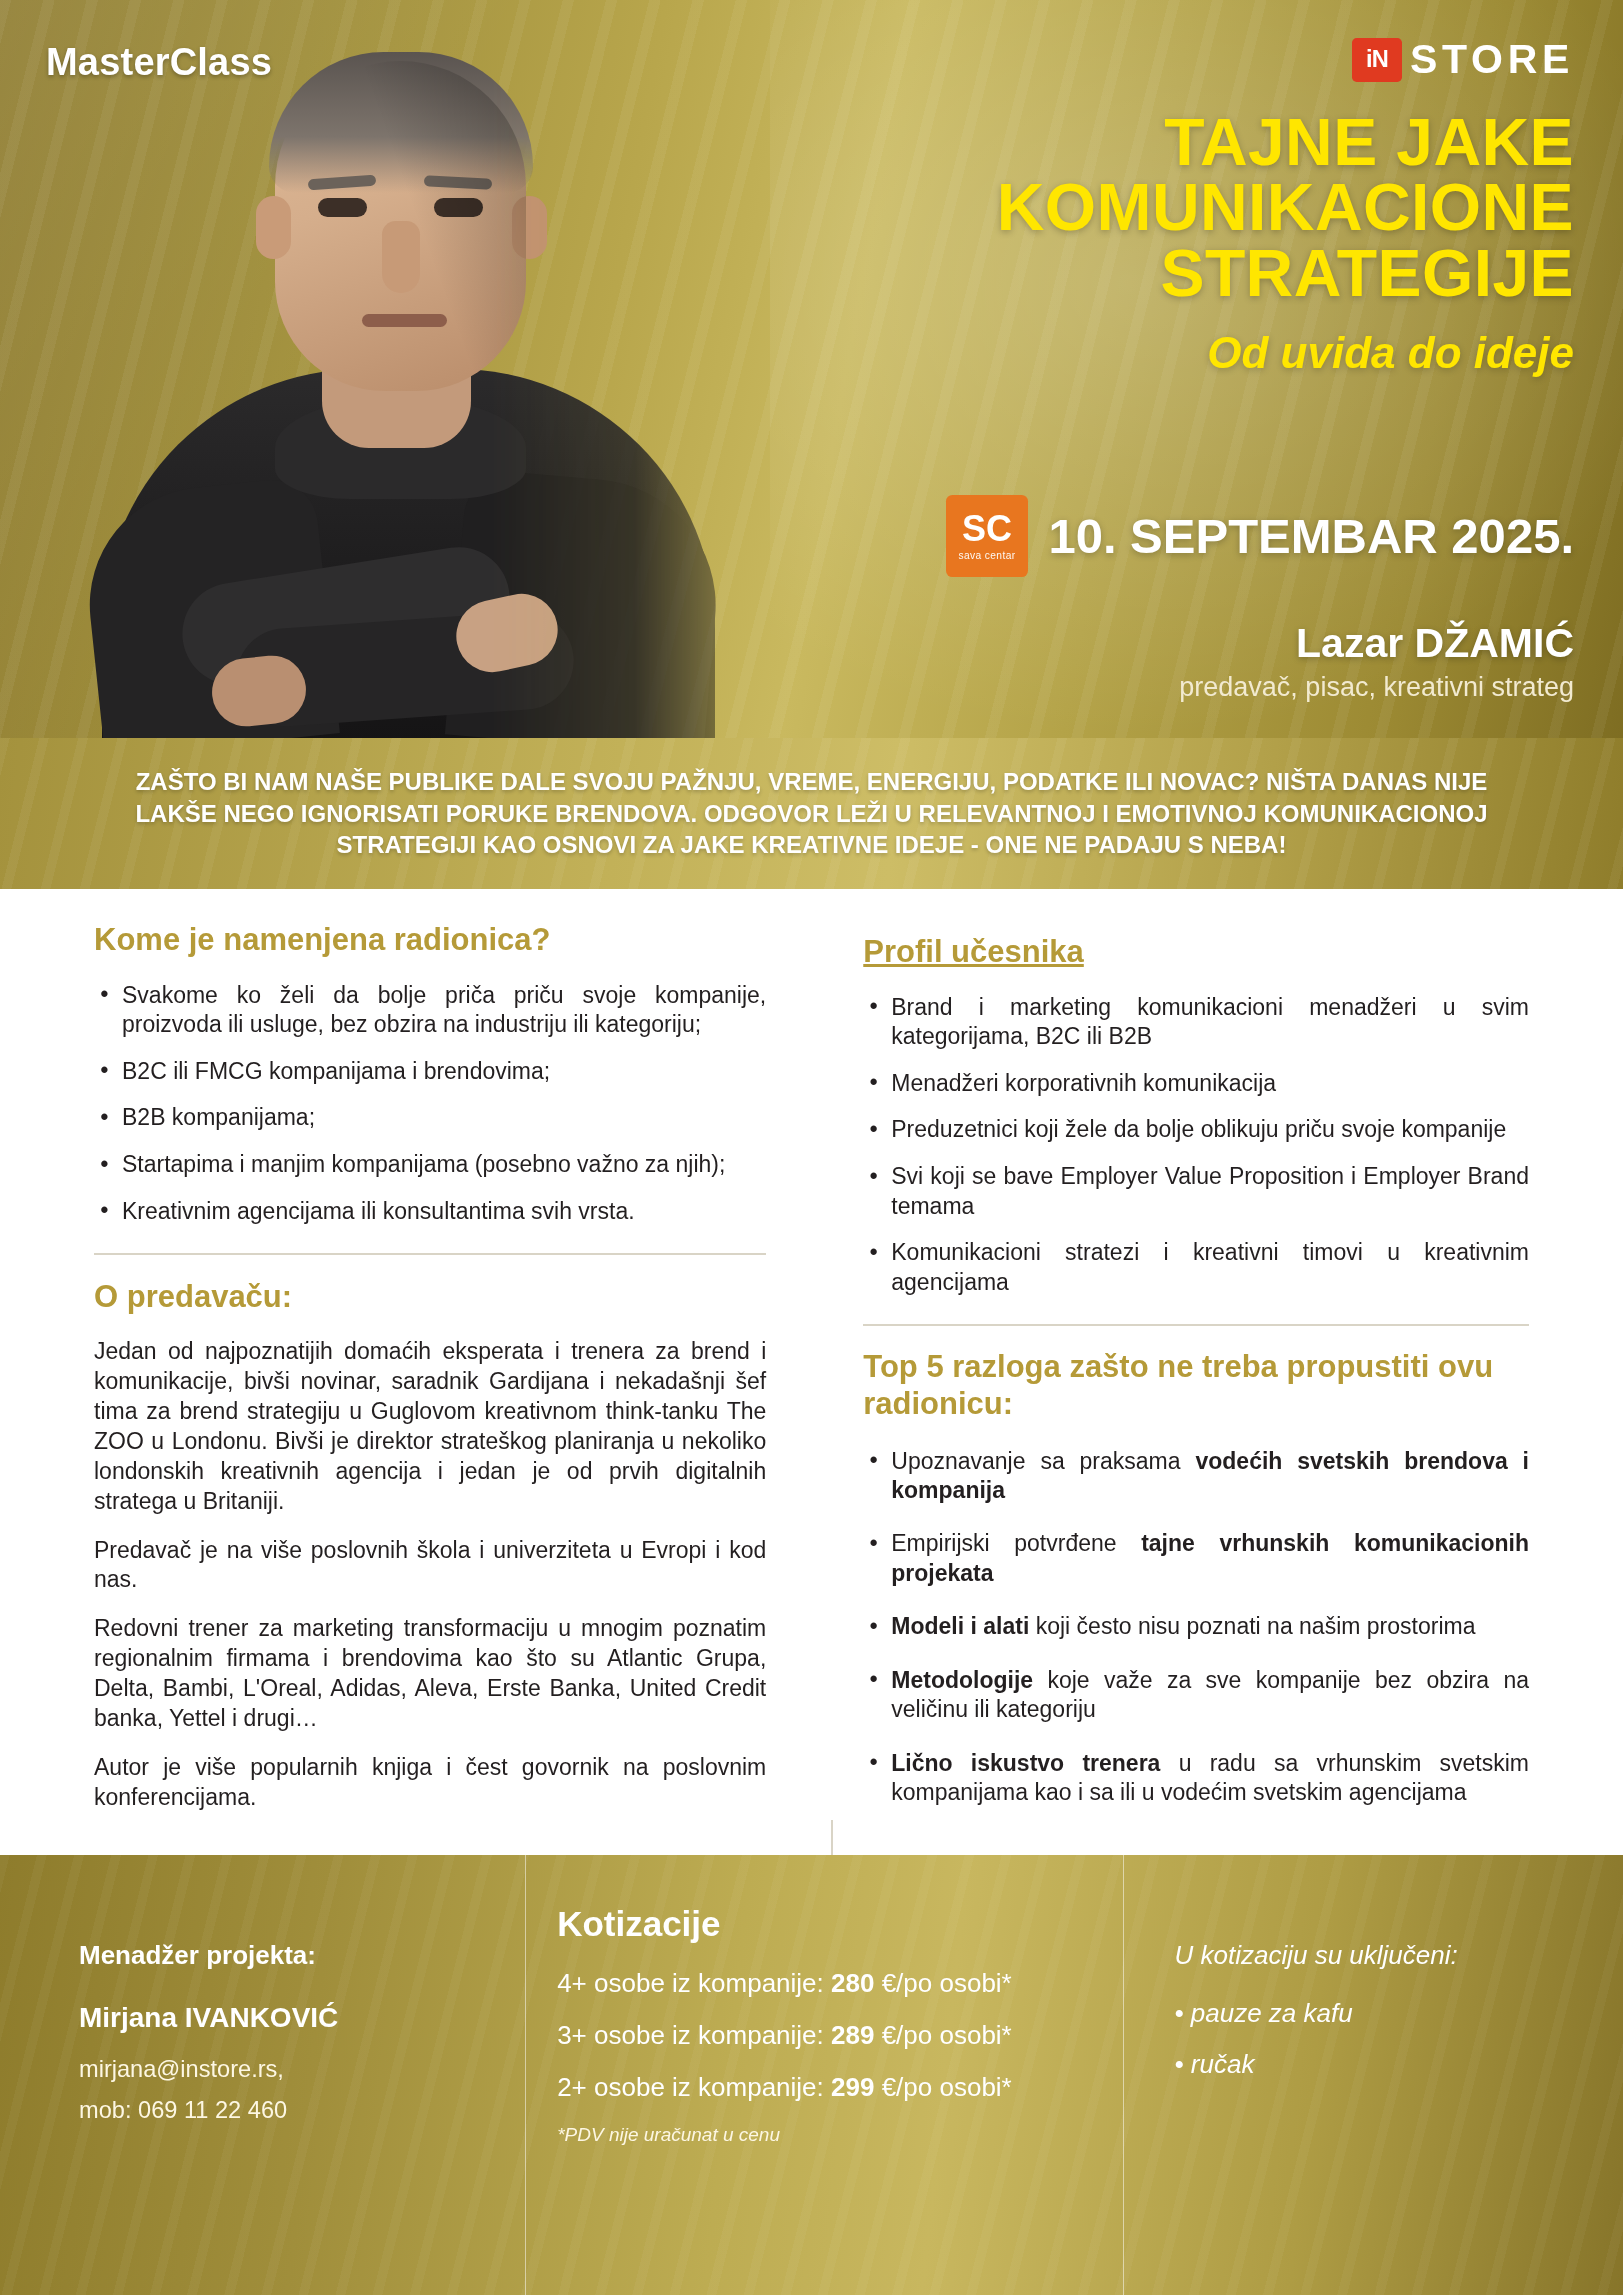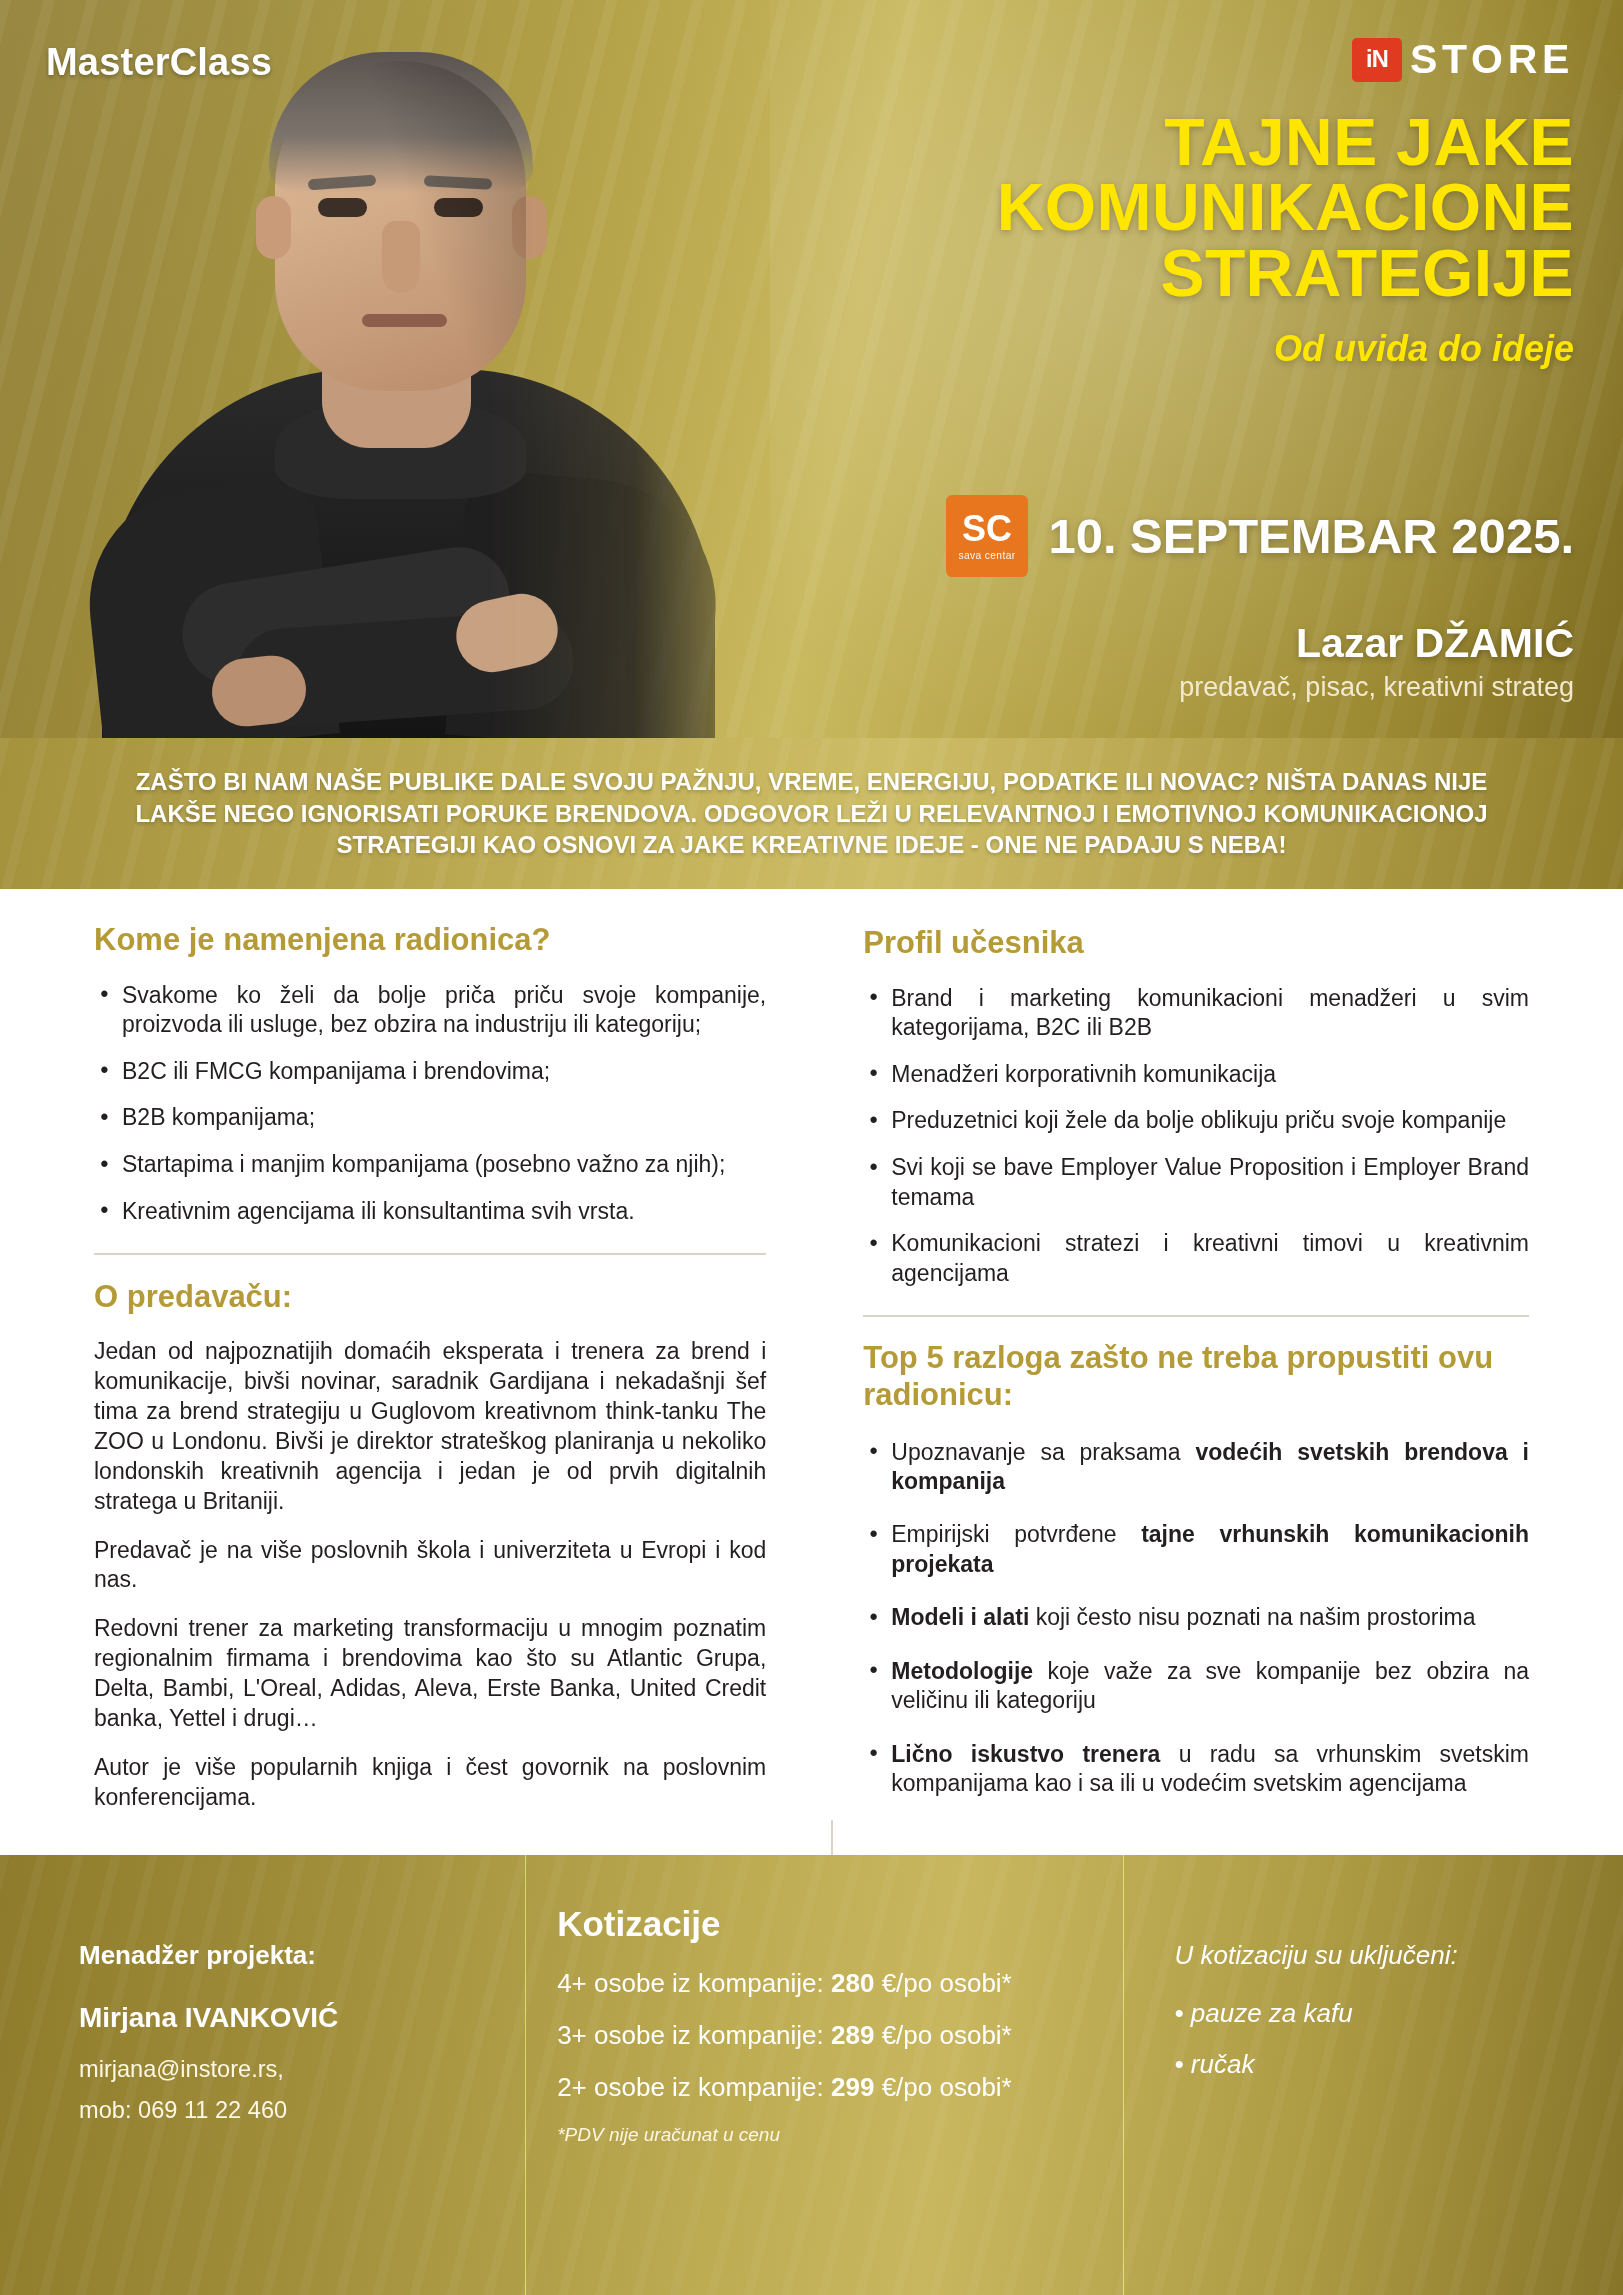--- a/index.html
+++ b/index.html
@@ -96,21 +96,21 @@
     letter-spacing:-0.8px;
   }
   .instore-word{color:#ffffff;font-size:41px;font-weight:bold;letter-spacing:4.7px;}
 
   .title-wrap{position:absolute;right:49px;top:110px;text-align:right;z-index:6;width:903px;}
   .t-line{
     font-size:66px;line-height:0.99;font-weight:bold;color:#ffe600;letter-spacing:0.4px;
     text-shadow:0 2.4px 7.9px rgba(0,0,0,0.25);
   }
   .subtitle{
-    margin-top:22px;font-size:36px;font-style:italic;font-weight:bold;color:#ffe600;
+    margin-top:22px;font-size:44px;font-style:italic;font-weight:bold;color:#ffe600;
     text-shadow:0 2.4px 7.9px rgba(0,0,0,0.22);
   }
   .date-row{
     position:absolute;right:49px;top:495px;display:flex;align-items:center;justify-content:flex-end;gap:20.4px;z-index:6;
   }
   .sc-logo{
     width:82px;height:82px;background:#e8761f;border-radius:6.3px;display:flex;flex-direction:column;
     align-items:center;justify-content:center;color:#fff;
   }
   .sc-logo .sc-big{font-size:36px;font-weight:bold;line-height:1;}
@@ -138,21 +138,21 @@
   .cols{display:flex;gap:12px;padding:0 94px 0 94px;}
   .col-left{width:722px;}
   .col-right{width:715px;padding-left:85px;}
   .vdiv{
     position:absolute;left:831px;top:931px;width:1.6px;height:887px;background:#d9d4c6;
   }
 
   h2.sec{
     color:#b59a38;font-size:31px;font-weight:bold;margin:0 0 22px 0;line-height:1.18;
   }
-  h2.sec.right{margin-top:3px;}
+  h2.sec.right{margin-top:12px;text-decoration:underline;}
   ul.bullets{margin:0;padding:0;list-style:none;}
   ul.bullets li{
     position:relative;padding-left:28px;margin-bottom:17.3px;font-size:23px;line-height:1.28;color:#231f20;
     text-align:justify;
   }
   ul.bullets li:before{
     content:"•";position:absolute;left:6.3px;top:-1.6px;font-size:23.6px;color:#231f20;
   }
   .hr-gold{height:1.6px;background:#d9d4c6;margin:27px 0 23.6px 0;}
   p.para{font-size:23px;line-height:1.3;margin:0 0 19px 0;text-align:justify;color:#231f20;}

